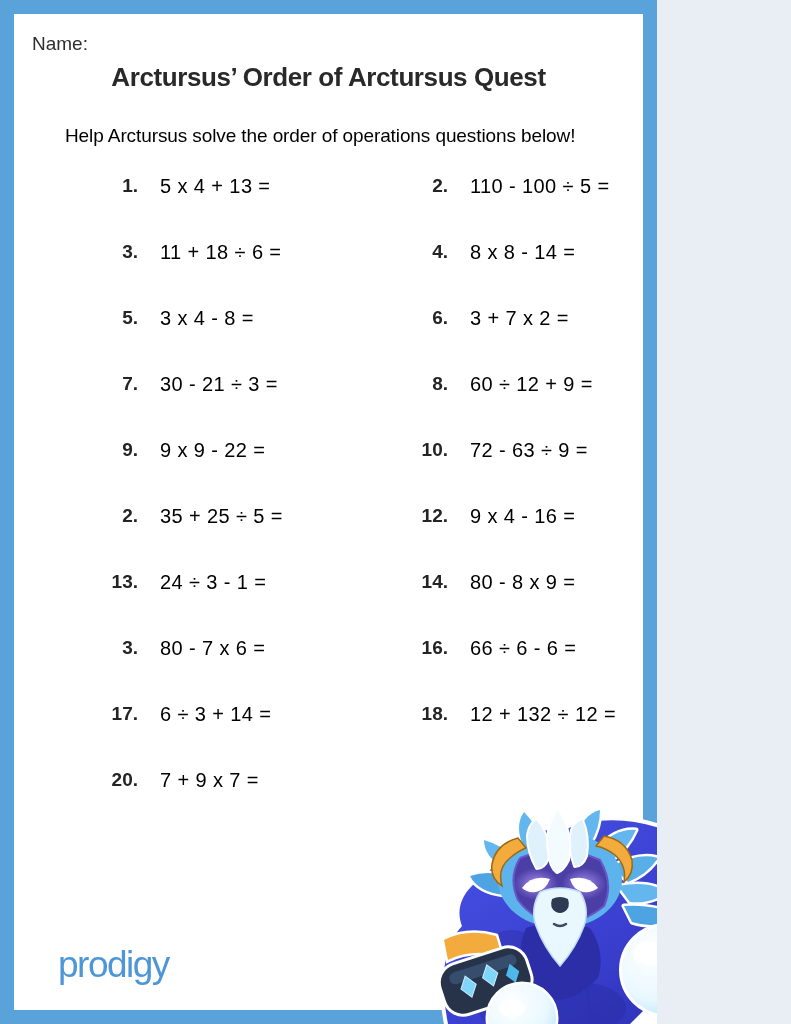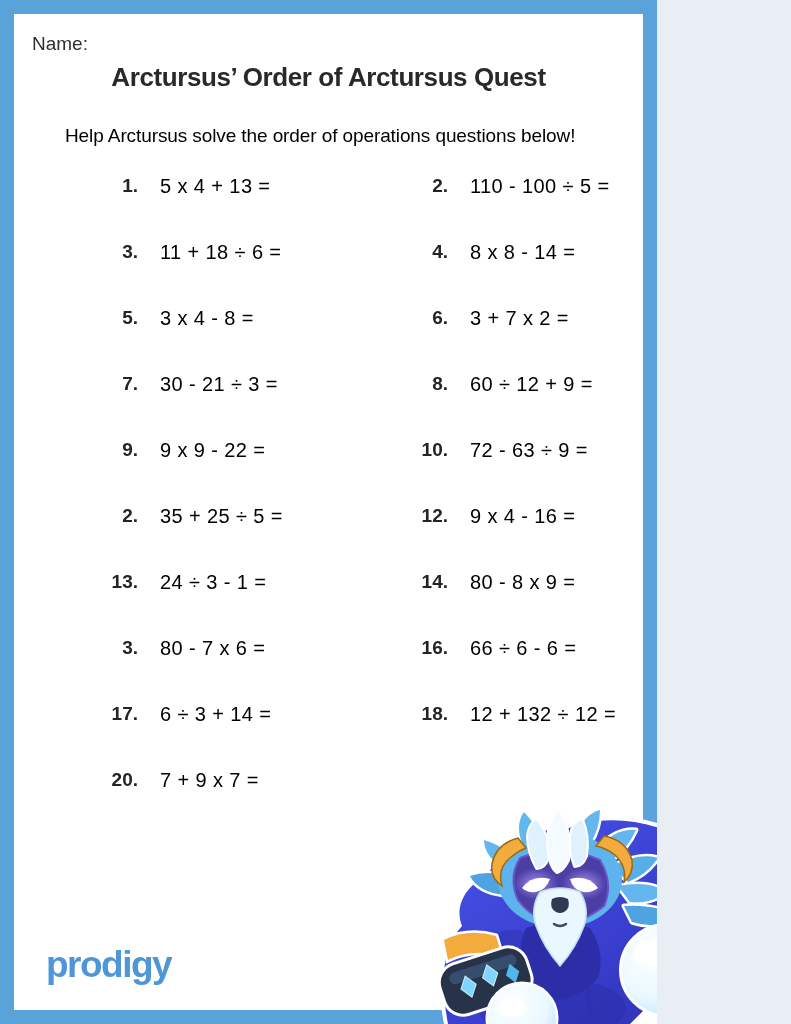--- a/index.html
+++ b/index.html
@@ -44,22 +44,22 @@
   .q-num {
     width:48px; text-align:right; flex:0 0 48px;
     font-size:19px; font-weight:bold; color:#242424;
     margin-right:22px;
   }
   .q-expr {
     font-size:20px; color:#000000; letter-spacing:0.4px;
     white-space:nowrap;
   }
   .logo {
-    position:absolute; left:46px; top:944px;
-    font-size:37px; font-weight:bold; letter-spacing:-1.5px;
+    position:absolute; left:58px; top:944px;
+    font-size:37px; font-weight:normal; letter-spacing:-1.5px;
     color:#4f96d7;
     z-index:2;
   }
   .bear {
     position:absolute; left:426px; top:800px;
     width:332px; height:224px;
     z-index:3;
   }
 </style>
 </head>

